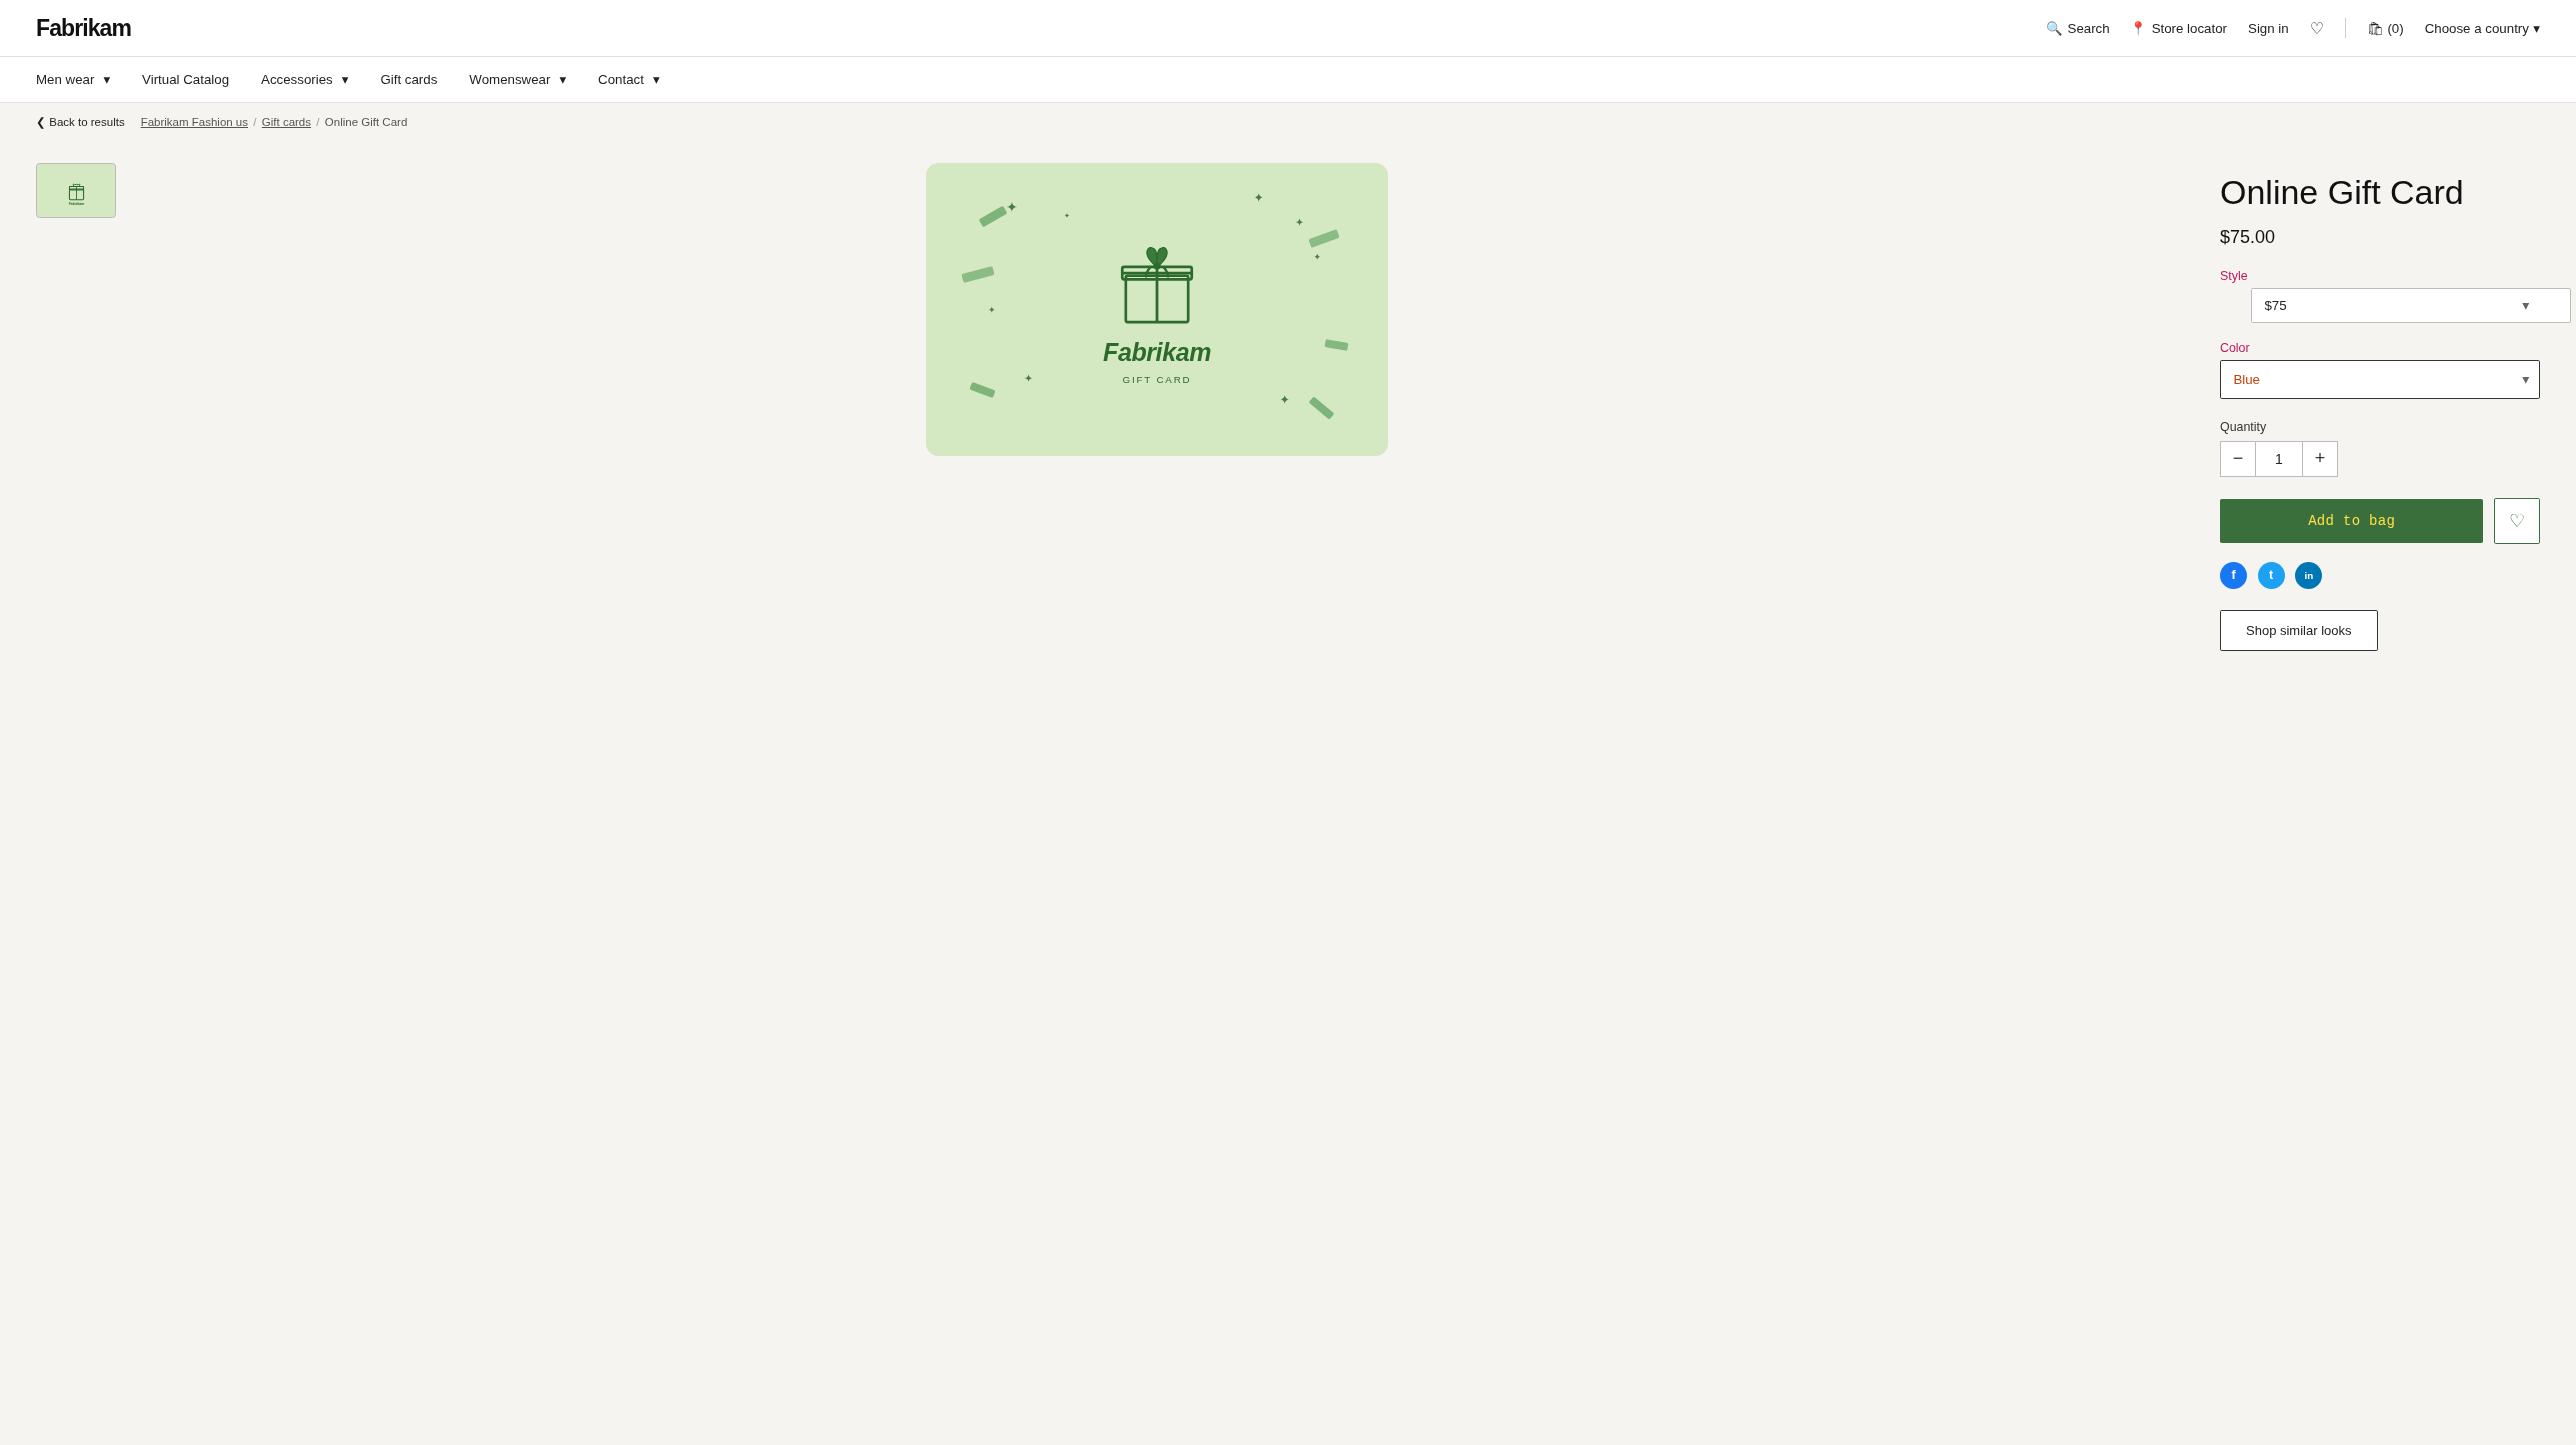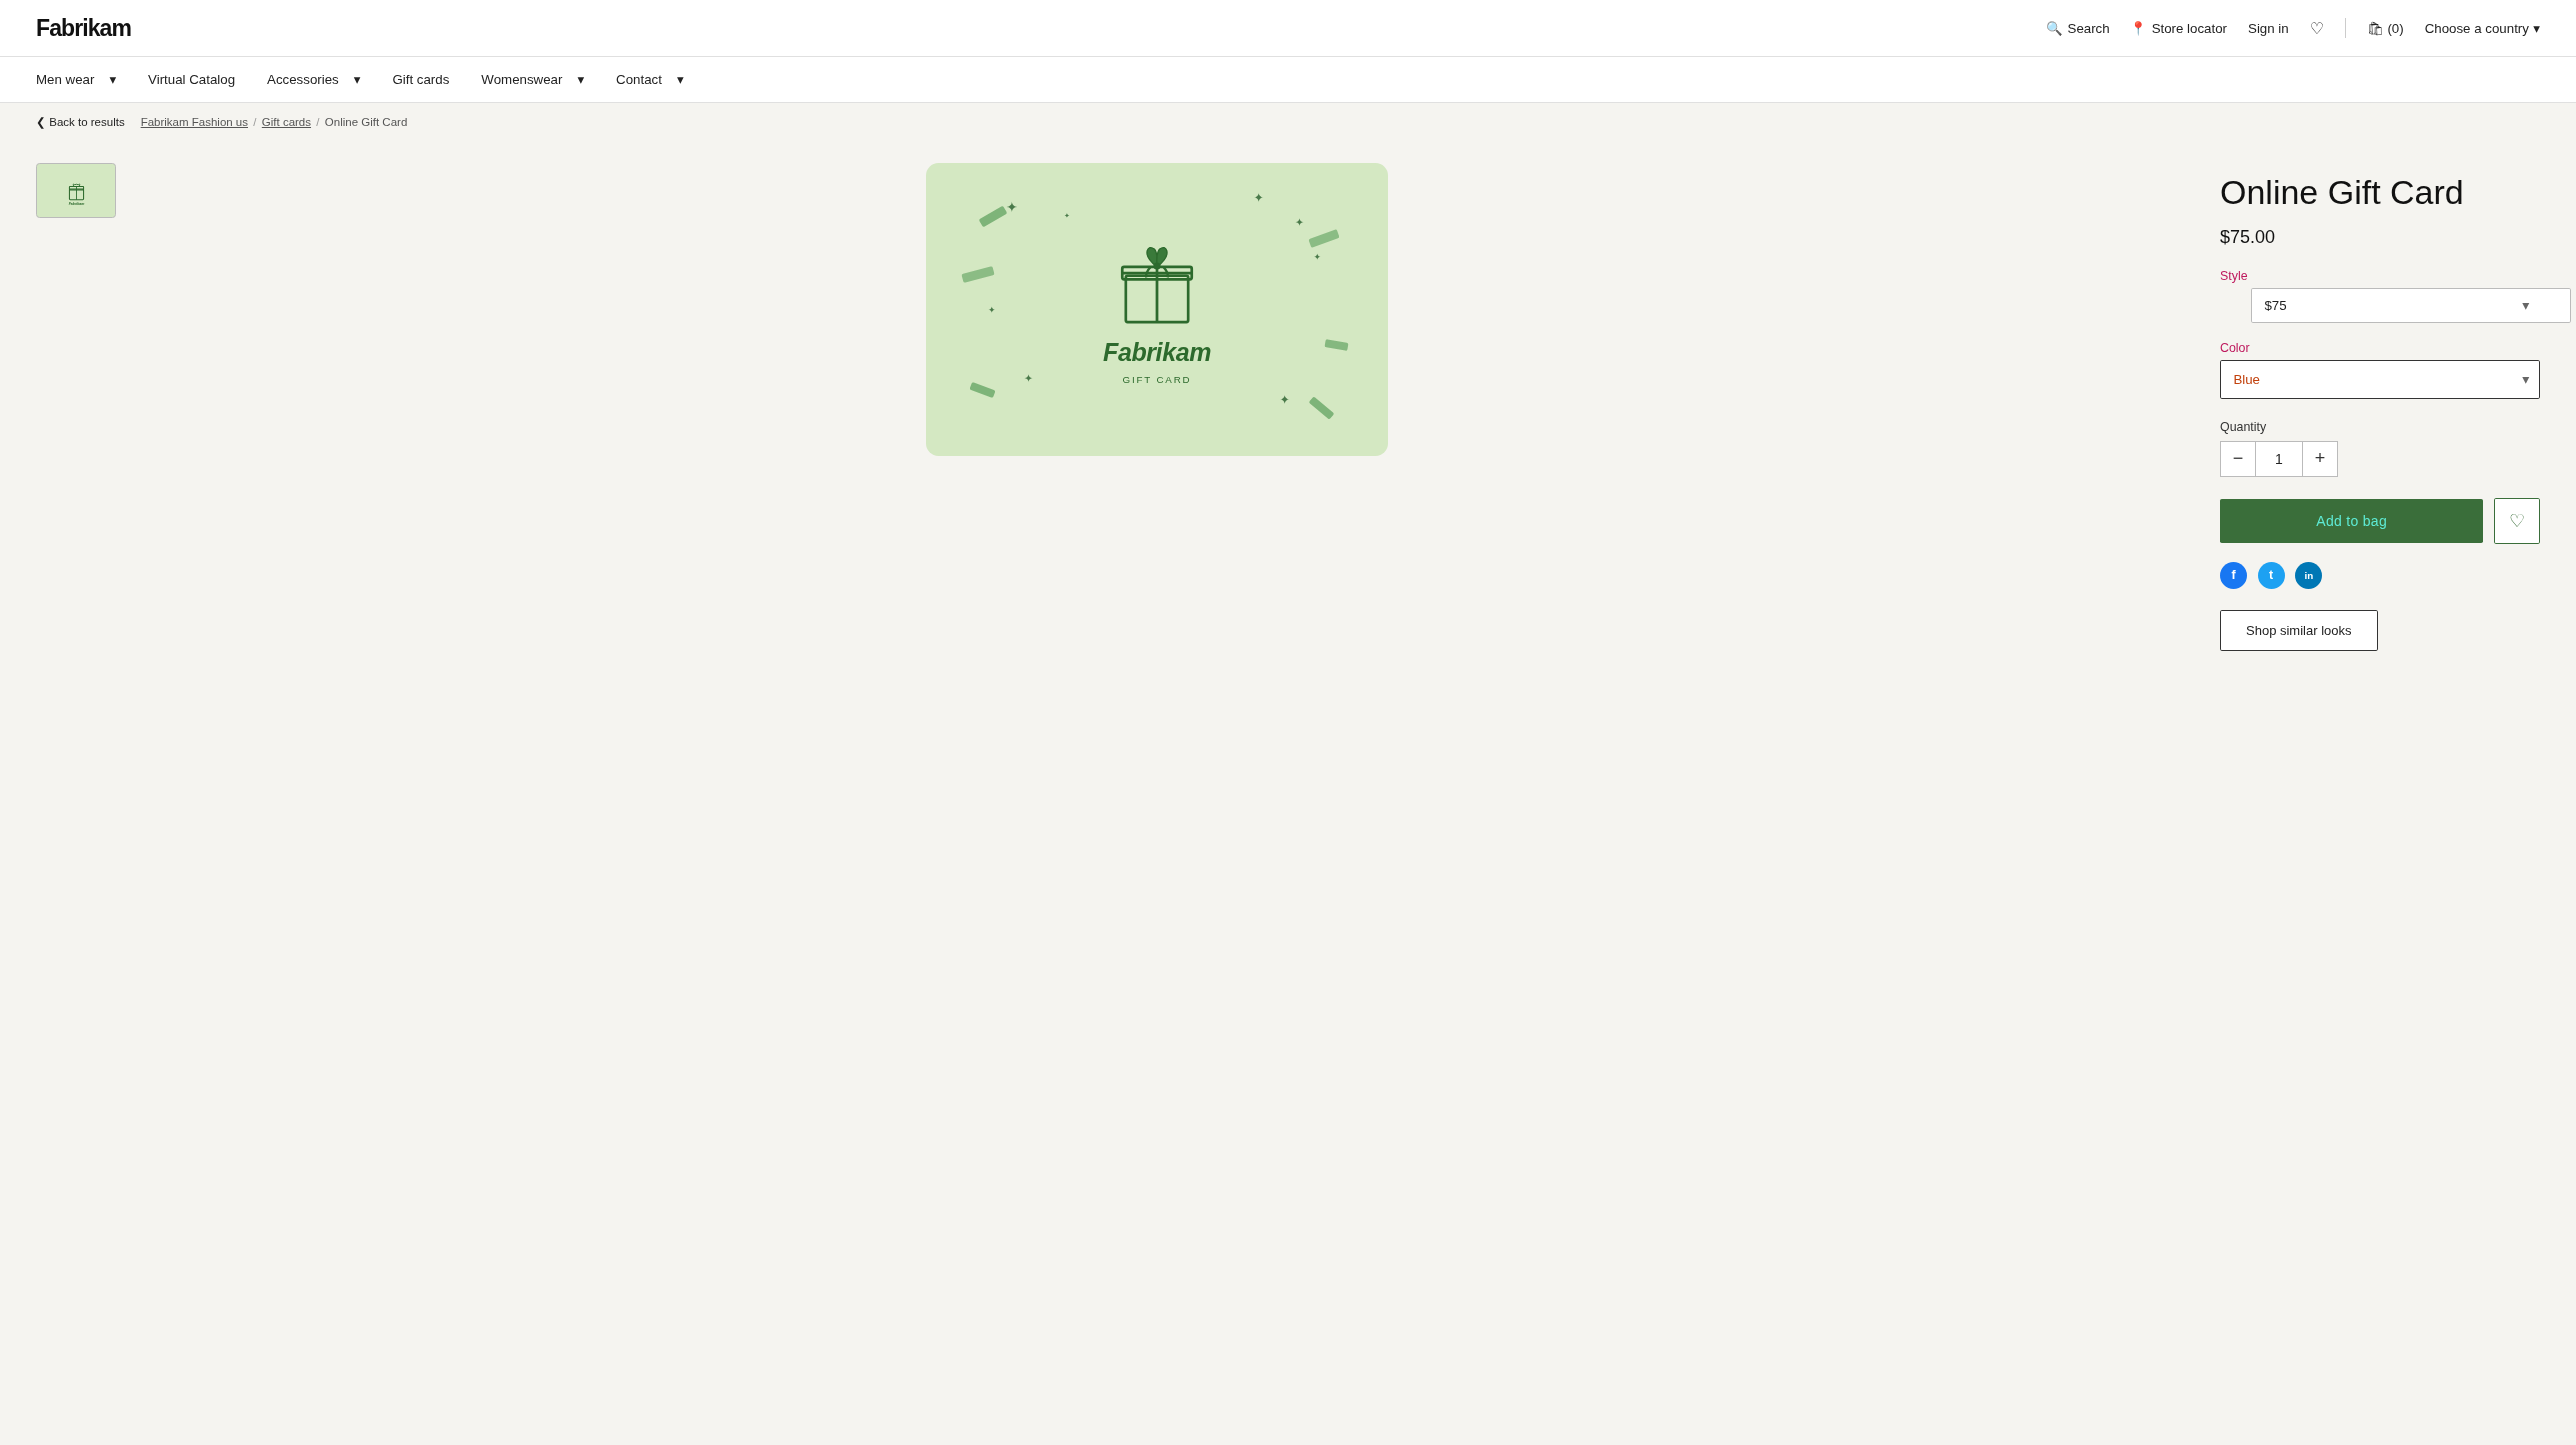--- a/index.html
+++ b/index.html
@@ -57,21 +57,21 @@
       align-items: center;
       height: 46px;
       gap: 32px;
     }
     .nav-item {
       font-size: 13.3px;
       color: #222;
       cursor: pointer;
       display: flex;
       align-items: center;
-      gap: 15px;
+      gap: 9px;
       white-space: nowrap;
       padding: 3.6px 0;
     }
 
     
     .breadcrumb-bar {
       background: #f5f4f0;
       padding: 12.4px 36px;
       display: flex;
       align-items: center;
@@ -272,26 +272,27 @@
     .add-to-bag-row {
       display: flex;
       gap: 10.7px;
       margin-bottom: 18px;
       align-items: center;
     }
     .add-to-bag-btn {
       flex: 1;
       padding: 14px;
       background: #3a6e3a;
-      color: #5eead4;
+      color: #fde047;
       border: none;
       font-size: 14px;
       cursor: pointer;
       border-radius: 1.8px;
       letter-spacing: 0.3px;
+      font-family: Liberation Mono, monospace;
     }
     .wishlist-btn {
       width: 46px;
       height: 46px;
       border: 1.8px solid #3a6e3a;
       background: #fff;
       cursor: pointer;
       display: flex;
       align-items: center;
       justify-content: center;

